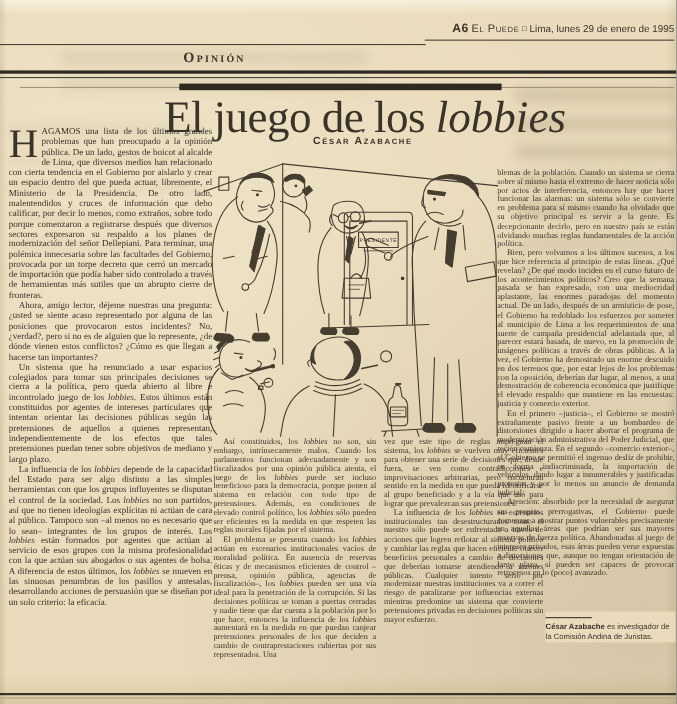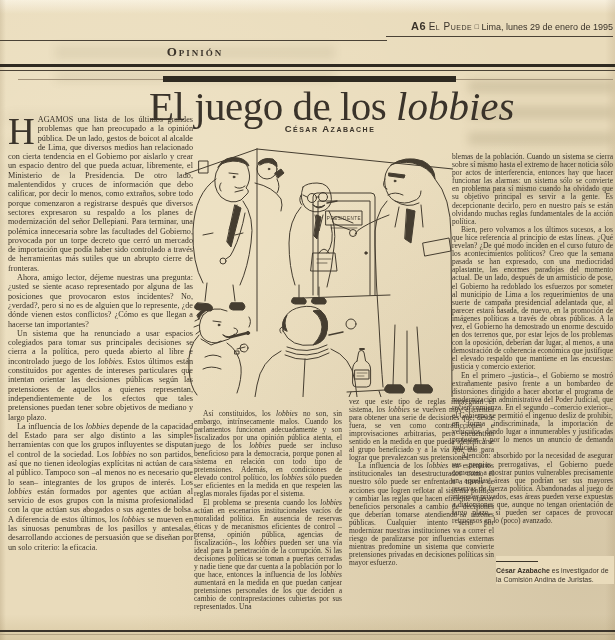--- a/index.html
+++ b/index.html
@@ -35,21 +35,21 @@
   .headline i{letter-spacing:0;}
   .bymark{left:320px;top:117px;width:20px;text-align:center;font-size:6px;}
   .byline{left:245px;top:123px;width:170px;text-align:center;font-weight:bold;
           font-family:"Liberation Sans","DejaVu Sans",sans-serif;
           font-variant:small-caps;font-size:9.5px;letter-spacing:1.5px;}
   
   .col{text-align:justify;overflow:hidden;}
   .col p{margin:0;text-indent:9px;}
   .col p.noindent{text-indent:0;}
   .col1{left:8px;top:115px;width:185px;height:500px;font-size:8.2px;line-height:9.3px;}
-  .col2{left:194px;top:398px;width:148px;height:218px;font-size:7.5px;line-height:8.05px;margin-top:12px;}
+  .col2{left:194px;top:398px;width:148px;height:218px;font-size:7.5px;line-height:8.05px;}
   .col3{left:349px;top:398px;width:145px;height:218px;font-size:7.5px;line-height:8.05px;}
   .col4{left:452px;top:129px;width:161px;height:486px;font-size:7.5px;line-height:8.1px;margin-top:24px;}
   .dropcap{float:left;font-size:37px;line-height:30px;padding:2px 3px 0 0;font-weight:normal;}
   
   .credit{left:496px;top:556px;width:118px;background:var(--paper);
           font-family:"Liberation Sans","DejaVu Sans",sans-serif;font-size:7px;line-height:9px;
           padding-top:2px;}
   .credit .crule{width:42px;height:1px;background:var(--ink);margin:3px 0 4px 0;}
   .credit b{font-weight:bold;}
   .rule-bottom{left:0;top:630px;width:615px;height:2px;background:#3a332a;}

